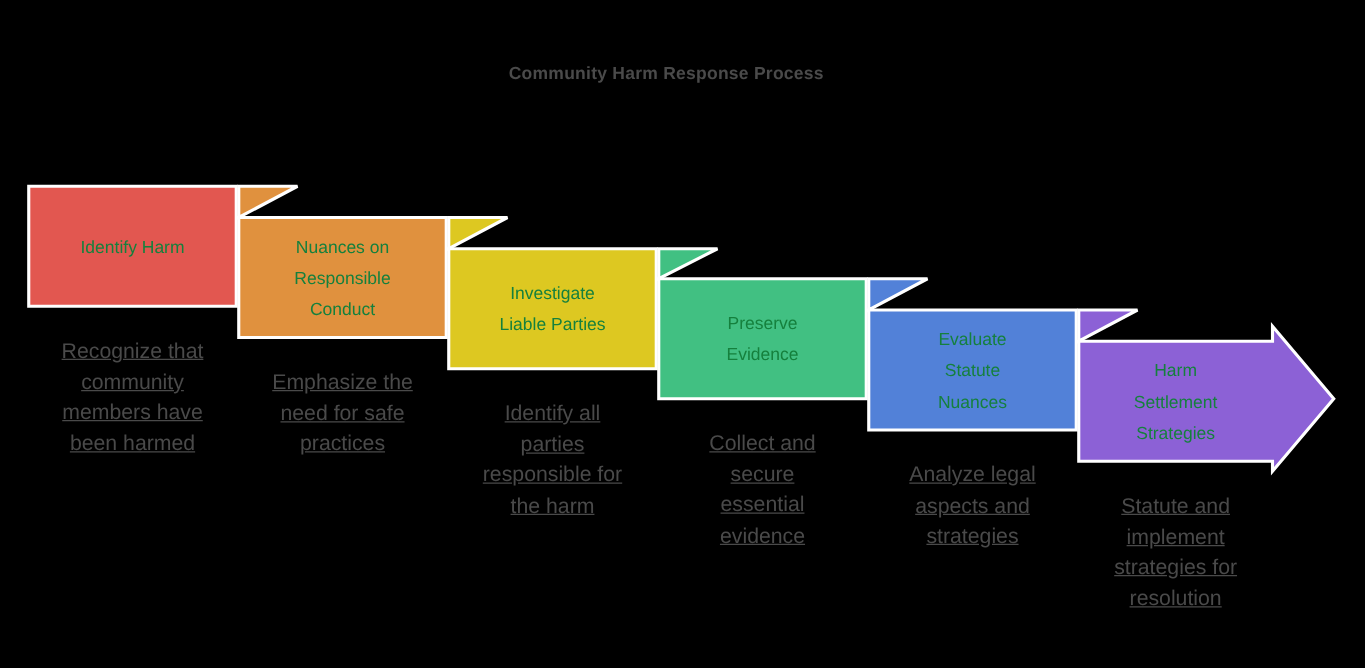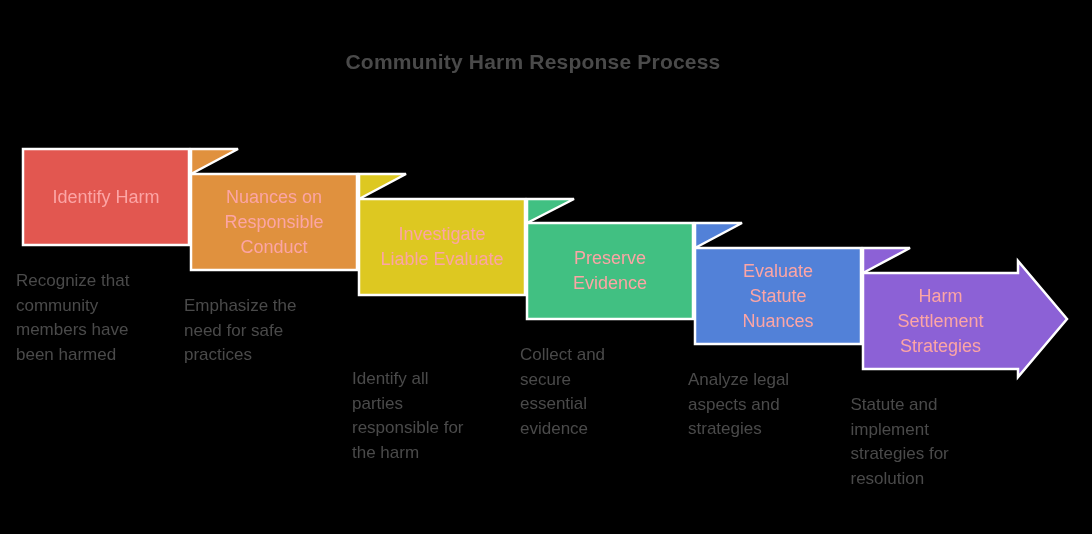--- a/index.html
+++ b/index.html
@@ -14,49 +14,51 @@
     background: #000000;
     overflow: hidden;
     font-family: "Liberation Sans", sans-serif;
   }
   .diagram-title {
     position: absolute;
     top: 50px;
     left: 0;
     width: 1066px;
     text-align: center;
-    font-size: 21px;
+    font-size: 14px;
     font-weight: 700;
     color: #4a4a4a;
     letter-spacing: 0.2px;
   }
   .shapes-svg {
     position: absolute;
     top: 0;
     left: 0;
   }
   .step-label {
     position: absolute;
     display: flex;
     align-items: center;
     justify-content: center;
     text-align: center;
     white-space: pre-line;
-    color: #fca5a5;
-    font-size: 18px;
+    color: #15803d;
+    font-size: 14px;
     line-height: 25px;
     font-weight: 400;
   }
   .step-desc {
     position: absolute;
+    text-align: center;
     white-space: pre-line;
     color: #4a4a4a;
     font-size: 17px;
     line-height: 24.5px;
     font-weight: 400;
+    text-decoration: underline;
   }
 </style>
 </head>
 <body>
 
 <div class="canvas">
   <div class="diagram-title">Community Harm Response Process</div>
   <svg class="shapes-svg" width="1092" height="534" viewBox="0 0 1092 534">
       <polygon points="23,149 189,149 189,245 23,245" fill="#e25750" stroke="#ffffff" stroke-width="2.5" stroke-linejoin="miter"></polygon>
       <polygon points="191,149 238,149 191,174" fill="#e0913e" stroke="#ffffff" stroke-width="2.5" stroke-linejoin="miter"></polygon>
@@ -76,22 +78,22 @@
 community
 members have
 been harmed</div>
       <div class="step-label" style="left: 191px; top: 174px; width: 166px; height: 96px;">Nuances on
 Responsible
 Conduct</div>
       <div class="step-desc" style="left: 184px; top: 294px; width: 180px;">Emphasize the
 need for safe
 practices</div>
       <div class="step-label" style="left: 359px; top: 199px; width: 166px; height: 96px;">Investigate
-Liable Evaluate</div>
-      <div class="step-desc" style="left: 352px; top: 319px; width: 180px; margin-top: 48px;">Identify all
+Liable Parties</div>
+      <div class="step-desc" style="left: 352px; top: 319px; width: 180px;">Identify all
 parties
 responsible for
 the harm</div>
       <div class="step-label" style="left: 527px; top: 223px; width: 166px; height: 96px;">Preserve
 Evidence</div>
       <div class="step-desc" style="left: 520px; top: 343px; width: 180px;">Collect and
 secure
 essential
 evidence</div>
       <div class="step-label" style="left: 695px; top: 248px; width: 166px; height: 96px;">Evaluate

